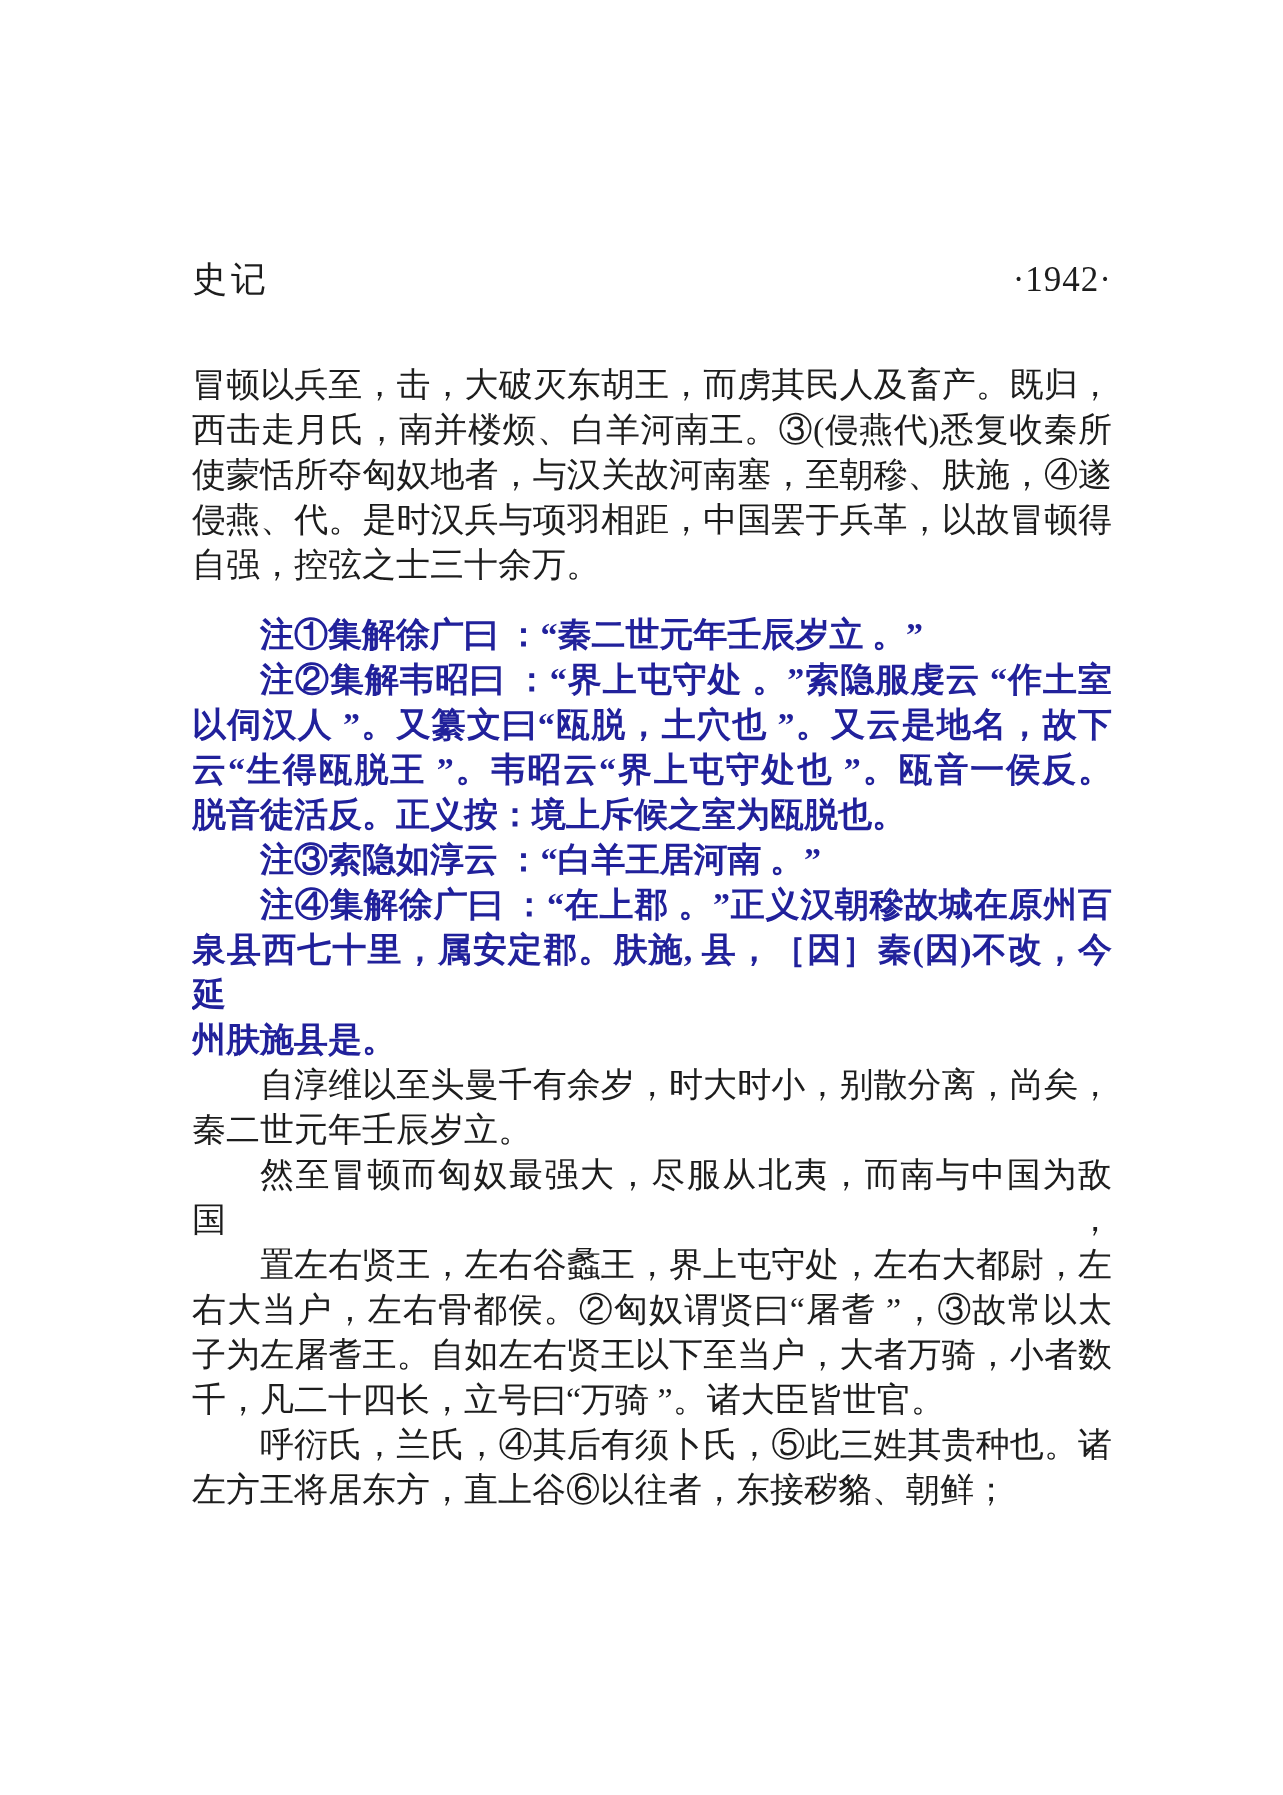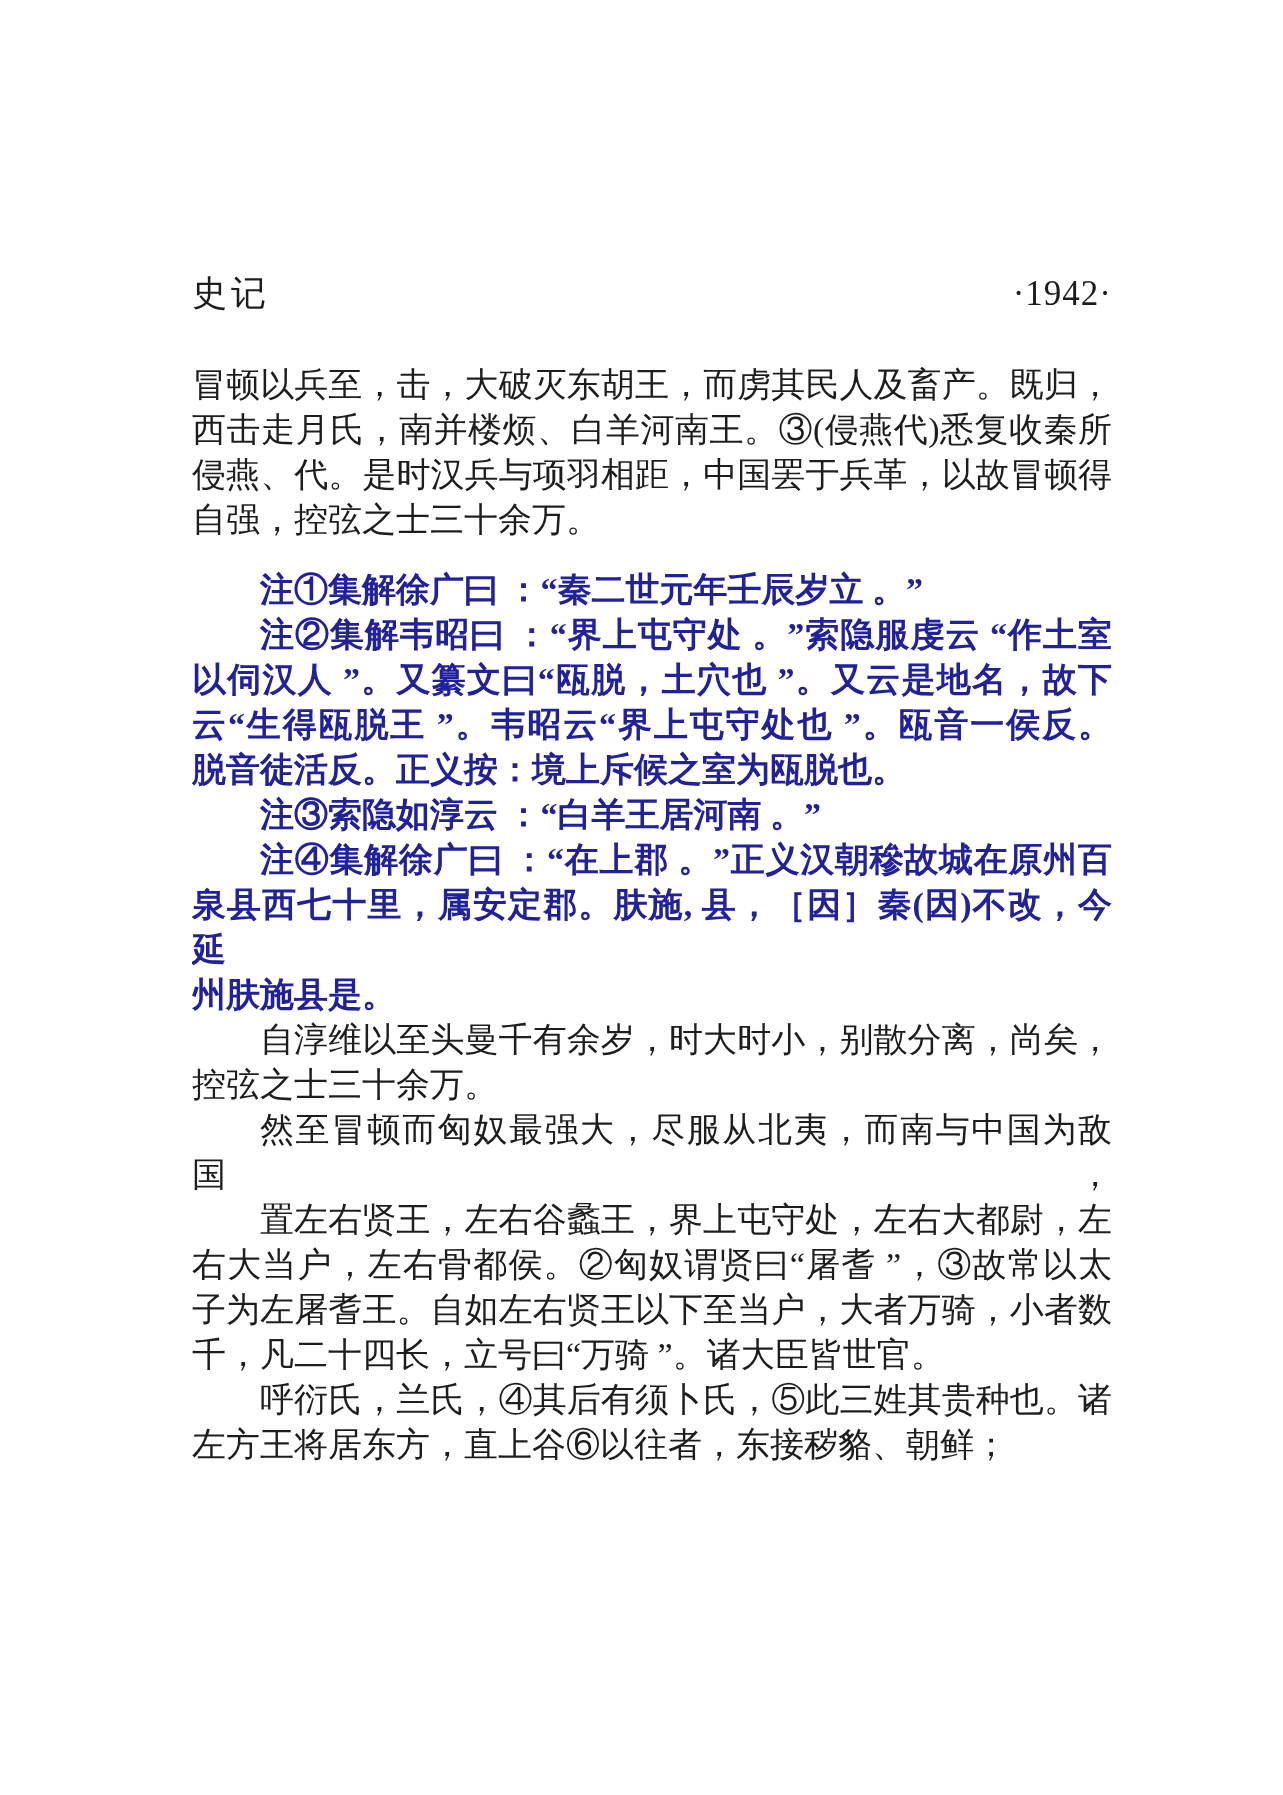--- a/index.html
+++ b/index.html
@@ -8,21 +8,21 @@
     position: relative;
     width: 1283px;
     height: 1795px;
     background: var(--page-bg, #ffffff);
     overflow: hidden;
     font-family: "Liberation Serif", "DejaVu Serif", serif;
   }
   .page-header {
     position: absolute;
     left: 192px;
-    top: 270px;
+    top: 256px;
     width: 920px;
     display: flex;
     justify-content: space-between;
     align-items: baseline;
     font-size: 35px;
     color: var(--body-color, #1d1d1d);
   }
   .book-title {
     letter-spacing: 4px;
   }
@@ -63,34 +63,35 @@
 <body>
 
 <div class="page" style="--page-bg: #ffffff; --body-color: #1d1d1d; --annot-color: #21219b;">
   <div class="page-header">
     <span class="book-title">史记</span>
     <span class="page-number">·1942·</span>
   </div>
   <div class="content">
       <div class="text-line justify">冒顿以兵至，击，大破灭东胡王，而虏其民人及畜产。既归，</div>
       <div class="text-line justify">西击走月氏，南并楼烦、白羊河南王。③(侵燕代)悉复收秦所</div>
+      <div class="text-line justify">使蒙恬所夺匈奴地者，与汉关故河南塞，至朝穇、肤施，④遂</div>
       <div class="text-line justify">侵燕、代。是时汉兵与项羽相距，中国罢于兵革，以故冒顿得</div>
       <div class="text-line">自强，控弦之士三十余万。</div>
       <div class="spacer-line"></div>
       <div class="text-line annotation indent">注①集解徐广曰 ：“秦二世元年壬辰岁立 。”</div>
       <div class="text-line annotation indent justify">注②集解韦昭曰 ：“界上屯守处 。”索隐服虔云 “作土室</div>
       <div class="text-line annotation justify">以伺汉人 ”。又纂文曰“瓯脱，土穴也 ”。又云是地名，故下</div>
       <div class="text-line annotation justify">云“生得瓯脱王 ”。韦昭云“界上屯守处也 ”。瓯音一侯反。</div>
       <div class="text-line annotation">脱音徒活反。正义按：境上斥候之室为瓯脱也。</div>
       <div class="text-line annotation indent">注③索隐如淳云 ：“白羊王居河南 。”</div>
       <div class="text-line annotation indent justify">注④集解徐广曰 ：“在上郡 。”正义汉朝穇故城在原州百</div>
       <div class="text-line annotation justify">泉县西七十里，属安定郡。肤施, 县，［因］秦(因)不改，今延</div>
       <div class="text-line annotation">州肤施县是。</div>
       <div class="text-line indent justify">自淳维以至头曼千有余岁，时大时小，别散分离，尚矣，</div>
-      <div class="text-line">控弦之士三十余万。</div>
+      <div class="text-line">秦二世元年壬辰岁立。</div>
       <div class="text-line indent justify">然至冒顿而匈奴最强大，尽服从北夷，而南与中国为敌国，</div>
       <div class="text-line indent justify">置左右贤王，左右谷蠡王，界上屯守处，左右大都尉，左</div>
       <div class="text-line justify">右大当户，左右骨都侯。②匈奴谓贤曰“屠耆 ”，③故常以太</div>
       <div class="text-line justify">子为左屠耆王。自如左右贤王以下至当户，大者万骑，小者数</div>
       <div class="text-line">千，凡二十四长，立号曰“万骑 ”。诸大臣皆世官。</div>
       <div class="text-line indent justify">呼衍氏，兰氏，④其后有须卜氏，⑤此三姓其贵种也。诸</div>
       <div class="text-line">左方王将居东方，直上谷⑥以往者，东接秽貉、朝鲜；</div>
     </div>
 </div>
 

